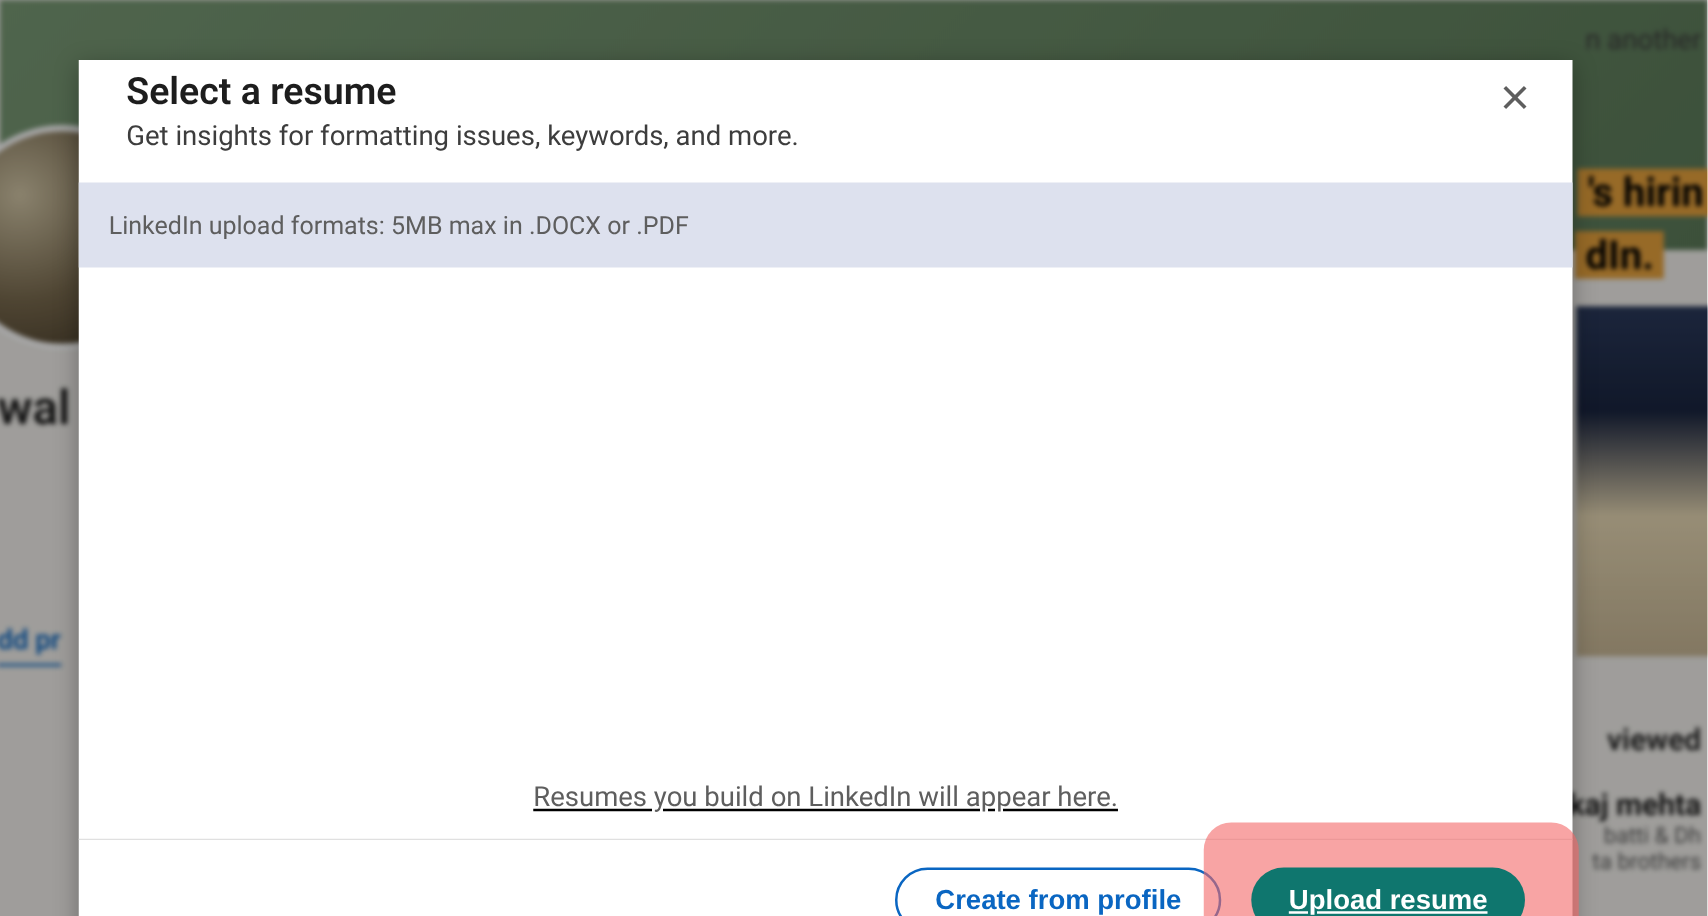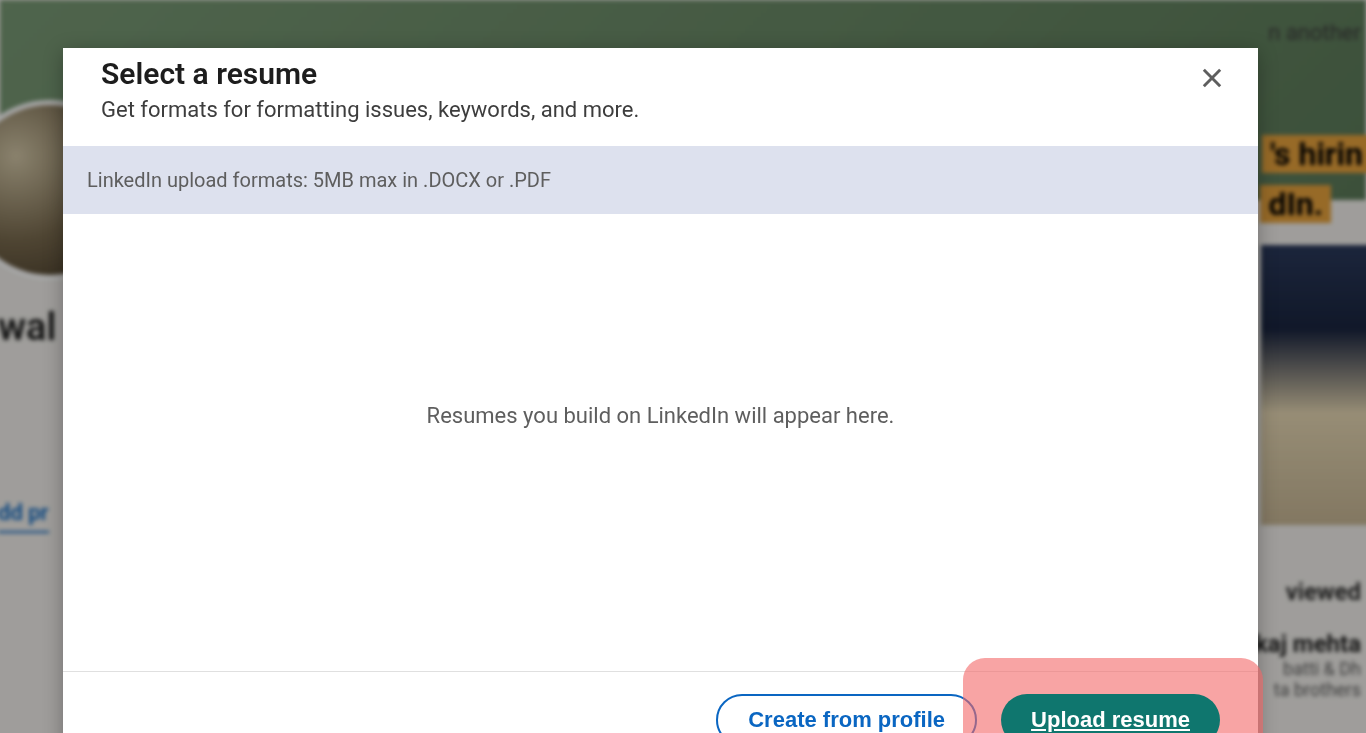--- a/index.html
+++ b/index.html
@@ -208,23 +208,24 @@
     .info-bar {
       background: #dde1ee;
       padding: 22px 24px;
       font-size: 20px;
       color: #5e5e5e;
     }
     
     .modal-body {
       flex: 1;
       display: flex;
-      align-items: center;
+      align-items: flex-end;
       justify-content: center;
       padding: 20px;
+      text-decoration: underline;
     }
     
     .empty-message {
       font-size: 22px;
       color: #5e5e5e;
       text-align: center;
       margin-top: -55px;
     }
     
     .modal-footer {
@@ -296,21 +297,21 @@
       <div class="bg-person1-sub">ta brothers</div>
     </div>
   </div>
 </div>
 
 <div class="overlay"></div>
 
 <div class="modal">
   <div class="modal-header">
     <h2 class="modal-title">Select a resume</h2>
-    <p class="modal-subtitle">Get formats for formatting issues, keywords, and more.</p>
+    <p class="modal-subtitle">Get insights for formatting issues, keywords, and more.</p>
     <div class="close-btn">
       <svg viewBox="0 0 24 24" fill="none" stroke="currentColor" stroke-width="2.5">
         <line x1="5" y1="5" x2="19" y2="19"></line>
         <line x1="19" y1="5" x2="5" y2="19"></line>
       </svg>
     </div>
   </div>
 
   <div class="info-bar">LinkedIn upload formats: 5MB max in .DOCX or .PDF</div>
 

